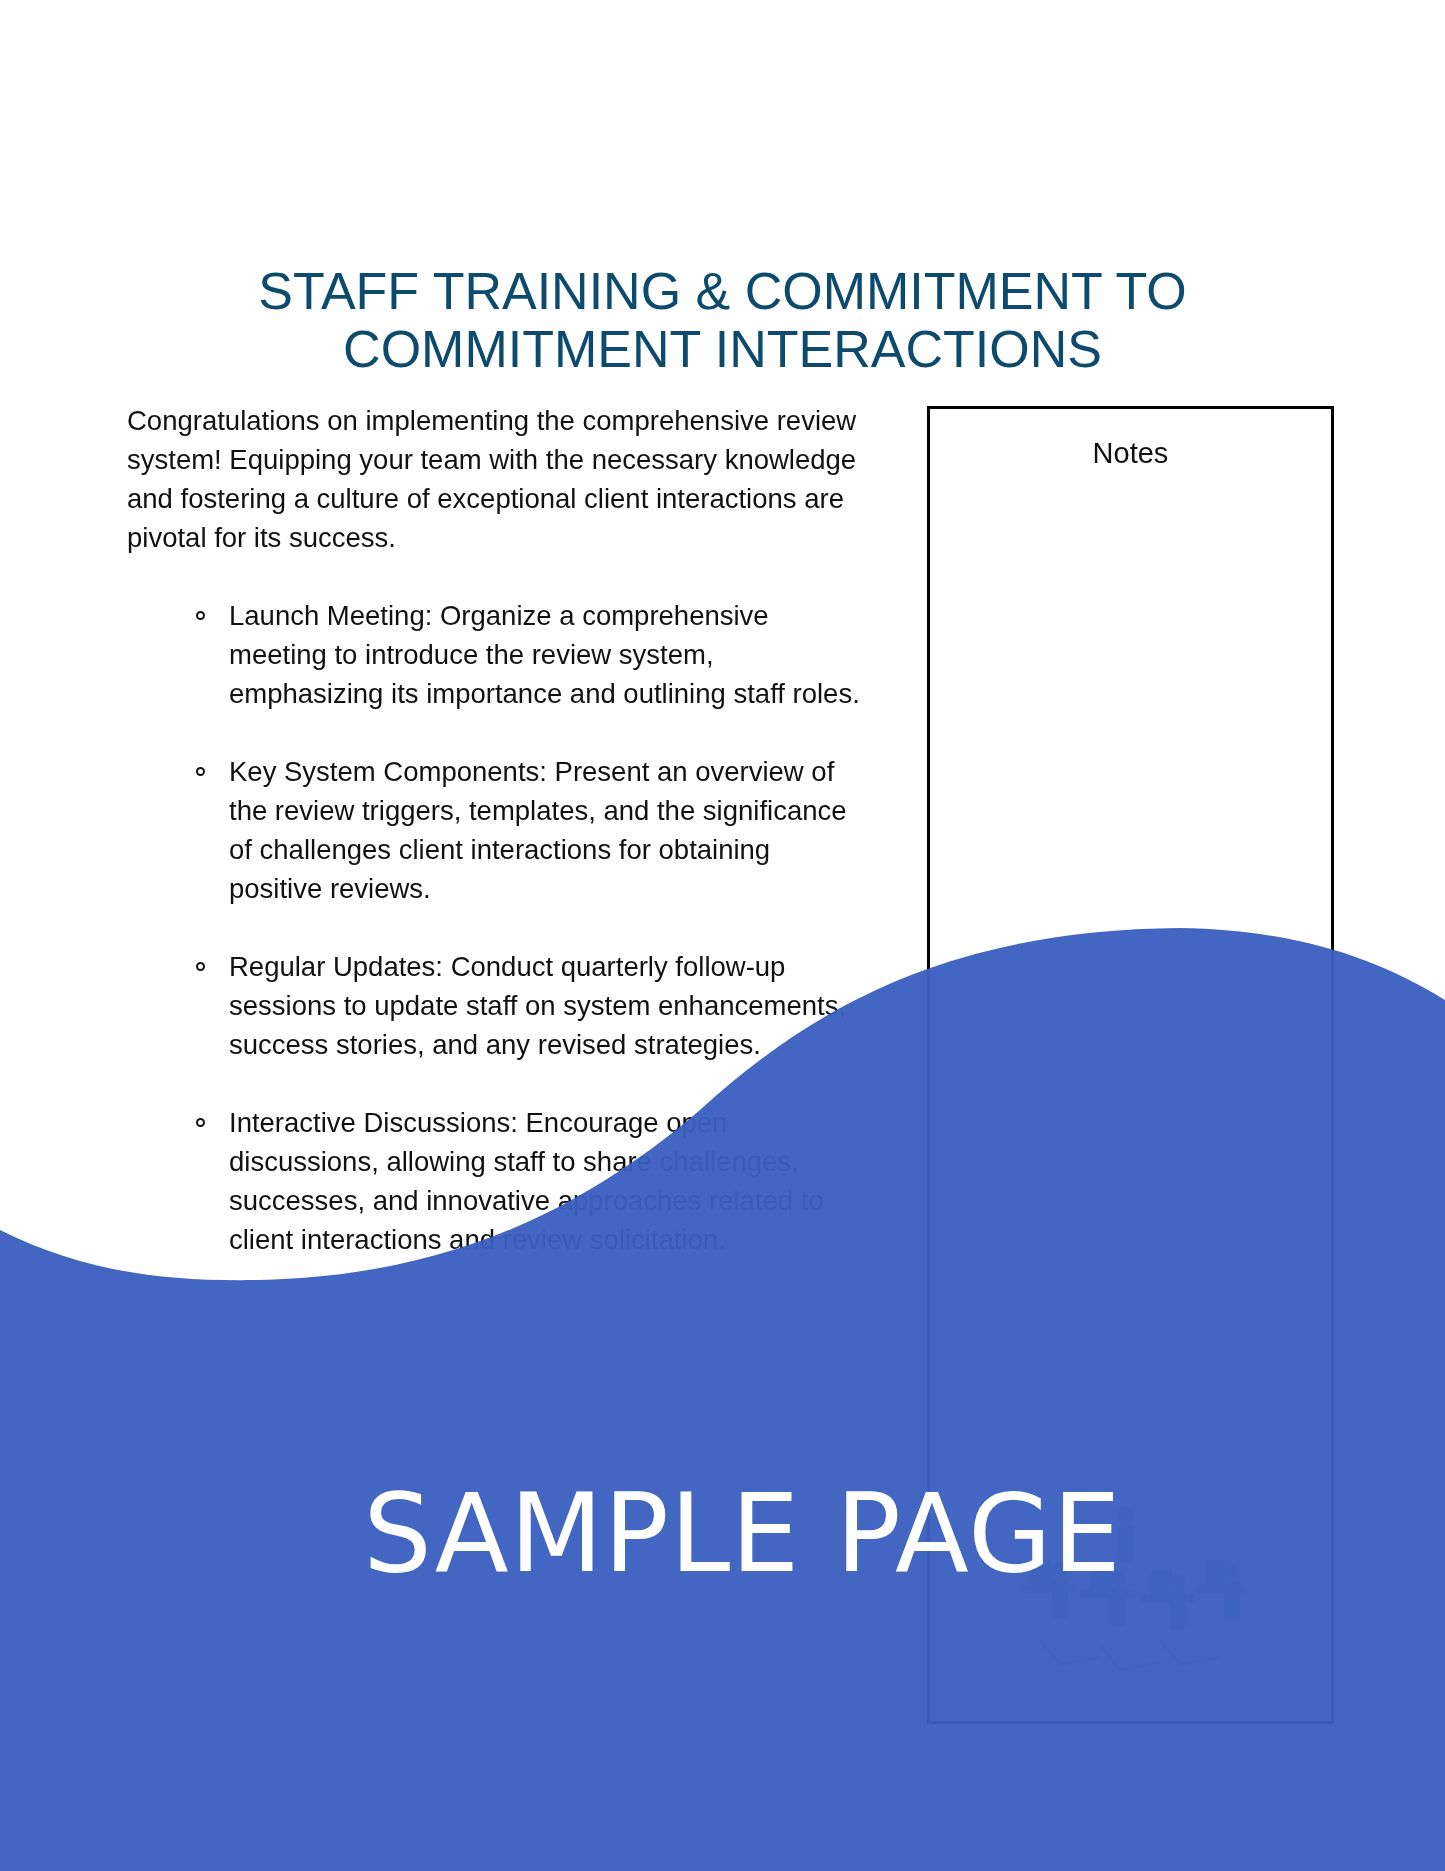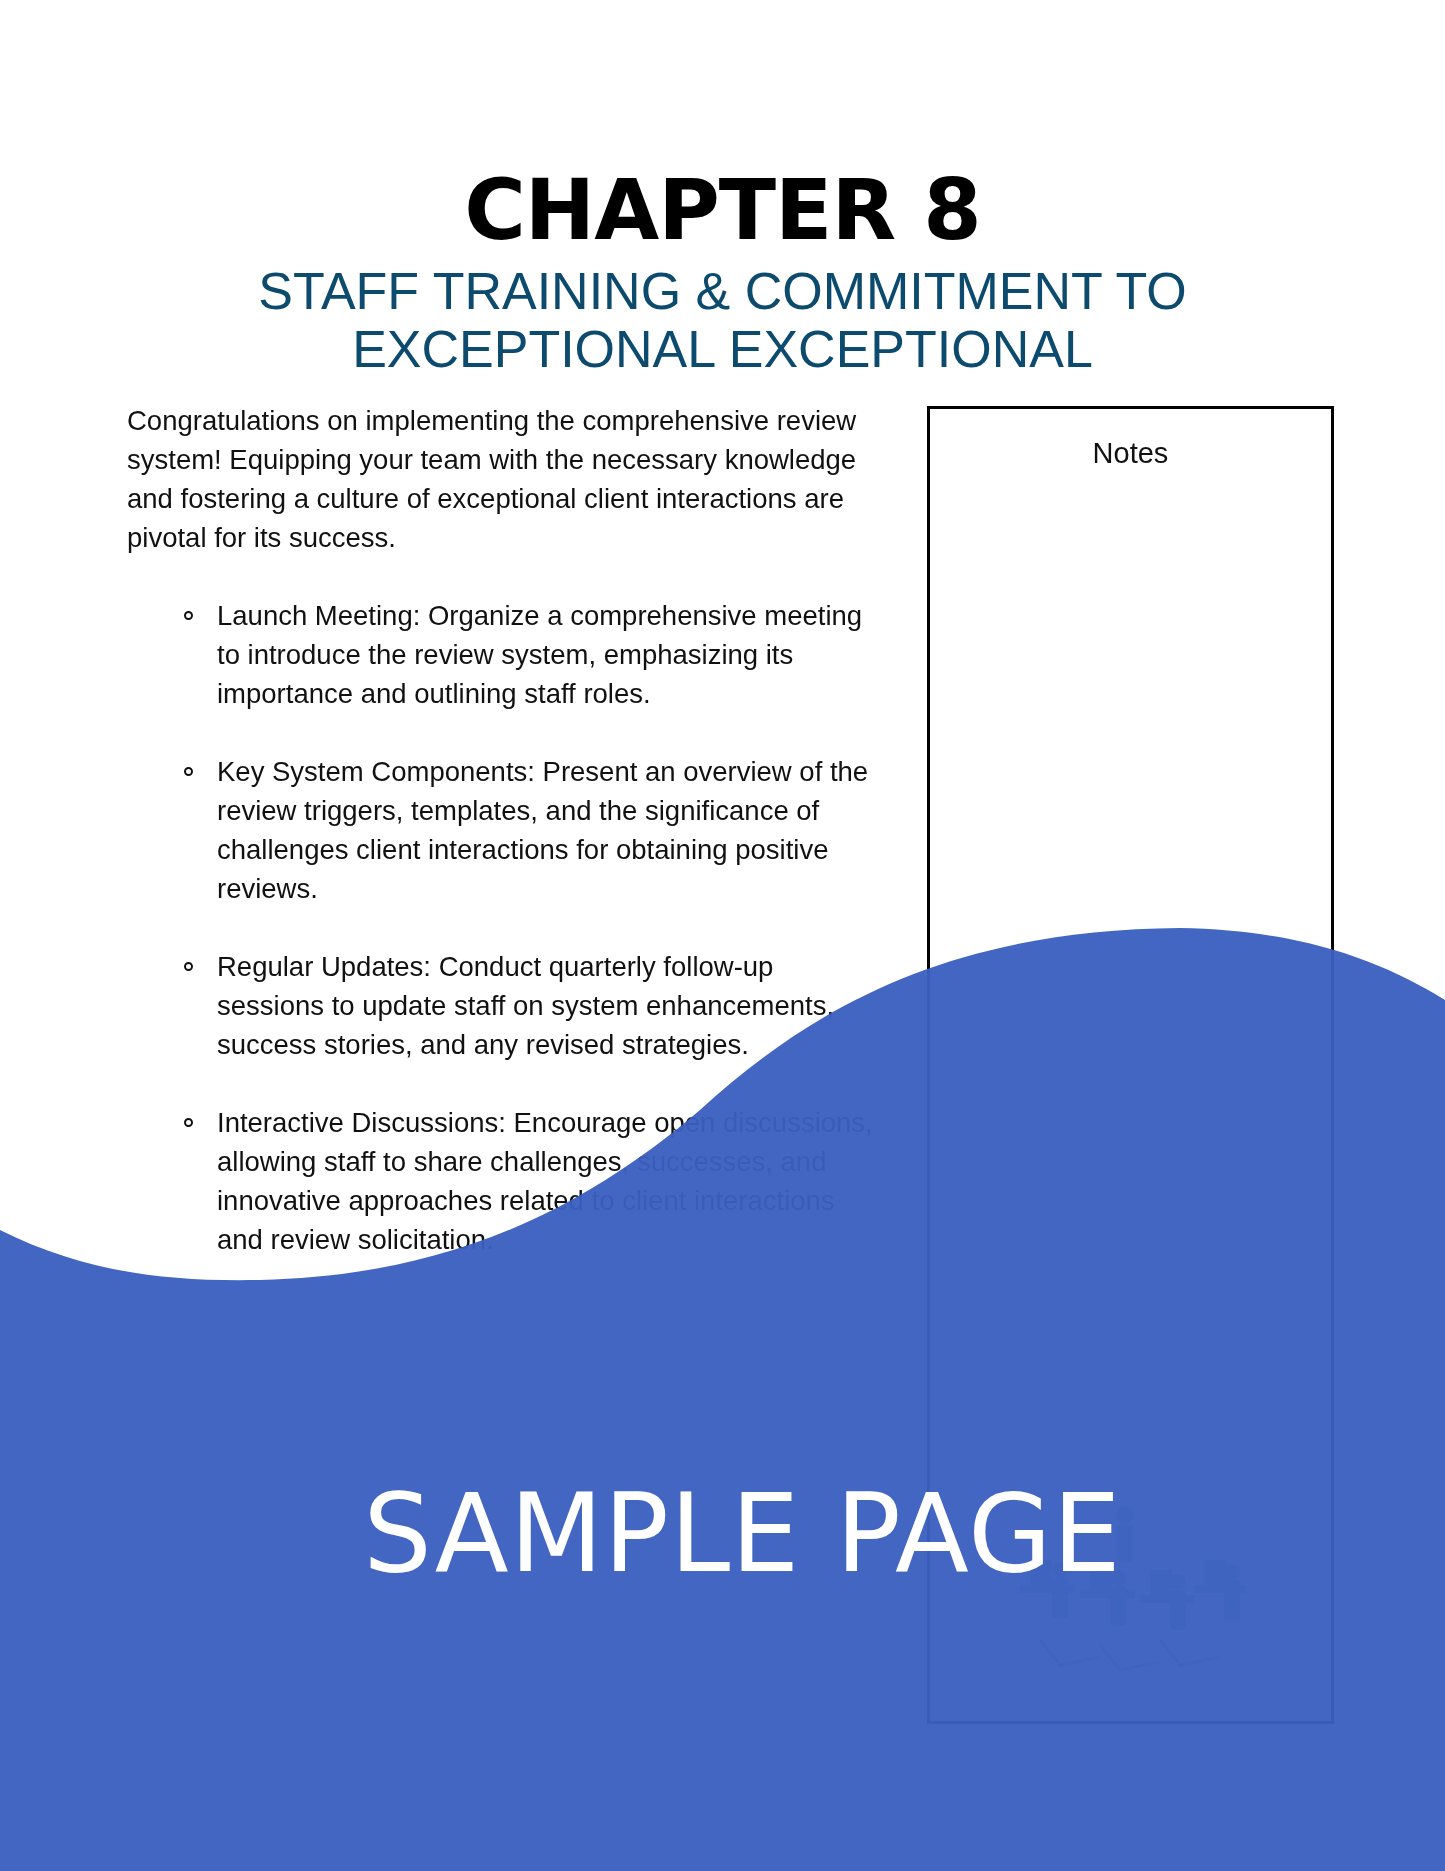--- a/index.html
+++ b/index.html
@@ -3,40 +3,39 @@
 <meta charset="utf-8">
 <style>
   html, body { margin: 0; padding: 0; }
   body { width: 1445px; height: 1871px; position: relative; overflow: hidden; background: #ffffff; font-family: "Liberation Sans", sans-serif; color: #111; }
   .page { position: absolute; inset: 0; }
   .title { position: absolute; left: 0; width: 1445px; top: 168px; text-align: center; font-family: "DejaVu Sans", sans-serif; font-weight: bold; font-size: 84px; letter-spacing: -1px; line-height: 1; color: #000; }
   .subtitle { position: absolute; left: 0; width: 1445px; top: 262px; text-align: center; font-family: "Liberation Sans", sans-serif; font-size: 52px; line-height: 58px; color: #0c4a6e; }
   .content { position: absolute; left: 117px; top: 401px; width: 760px; font-family: "Liberation Sans", sans-serif; font-size: 27.5px; line-height: 39px; color: #111; }
   .intro { margin: 0 0 39px 10px; }
   .section-heading { font-family: "DejaVu Sans", sans-serif; font-weight: bold; font-size: 25.5px; line-height: 39px; letter-spacing: -0.3px; margin: 0; color: #000; }
-  ul.bullets { list-style: none; margin: 4px; padding: 0 0 0 96px; }
+  ul.bullets { list-style: none; margin: 16px; padding: 0 0 0 96px; }
   ul.bullets li { position: relative; margin: 0 0 39px 0; }
   ul.bullets li:last-child { margin-bottom: 39px; }
   .bullet-icon { position: absolute; left: -33px; top: 15px; width: 9px; height: 9px; border: 2px solid #111; border-radius: 50%; box-sizing: border-box; }
   .notes-box { position: absolute; left: 927px; top: 406px; width: 407px; height: 1318px; border: 3px solid #000; box-sizing: border-box; }
   .notes-label { position: absolute; top: 28px; left: 0; width: 100%; text-align: center; font-family: Liberation Sans, sans-serif; font-size: 29px; color: #111; }
   .wave { position: absolute; left: 0; top: 0; width: 1445px; height: 1871px; pointer-events: none; }
   .illustration { position: absolute; left: 1000px; top: 1490px; width: 260px; height: 200px; opacity: 0.35; }
   .watermark { position: absolute; left: 0; width: 1445px; top: 1480px; text-align: center; font-family: "DejaVu Sans", sans-serif; font-size: 108px; line-height: 1; color: #ffffff; letter-spacing: 1px; padding-left: 40px; box-sizing: border-box; }
 </style>
 </head>
 <body>
 
 <div class="page">
 
-  <div class="title">CHAPTER 8</div>
 
   <div class="subtitle">
     <div>STAFF TRAINING &amp; COMMITMENT TO</div>
-    <div>EXCEPTIONAL EXCEPTIONAL</div>
+    <div>COMMITMENT INTERACTIONS</div>
   </div>
 
   <div class="content">
     <p class="intro">Congratulations on implementing the comprehensive review system! Equipping your team with the necessary knowledge and fostering a culture of exceptional client interactions are pivotal for its success.</p>
 
     <ul class="bullets">
       <li>
         <span class="bullet-icon"></span>
         <span>Launch Meeting: Organize a comprehensive meeting to introduce the review system, emphasizing its importance and outlining staff roles.</span>
       </li>

